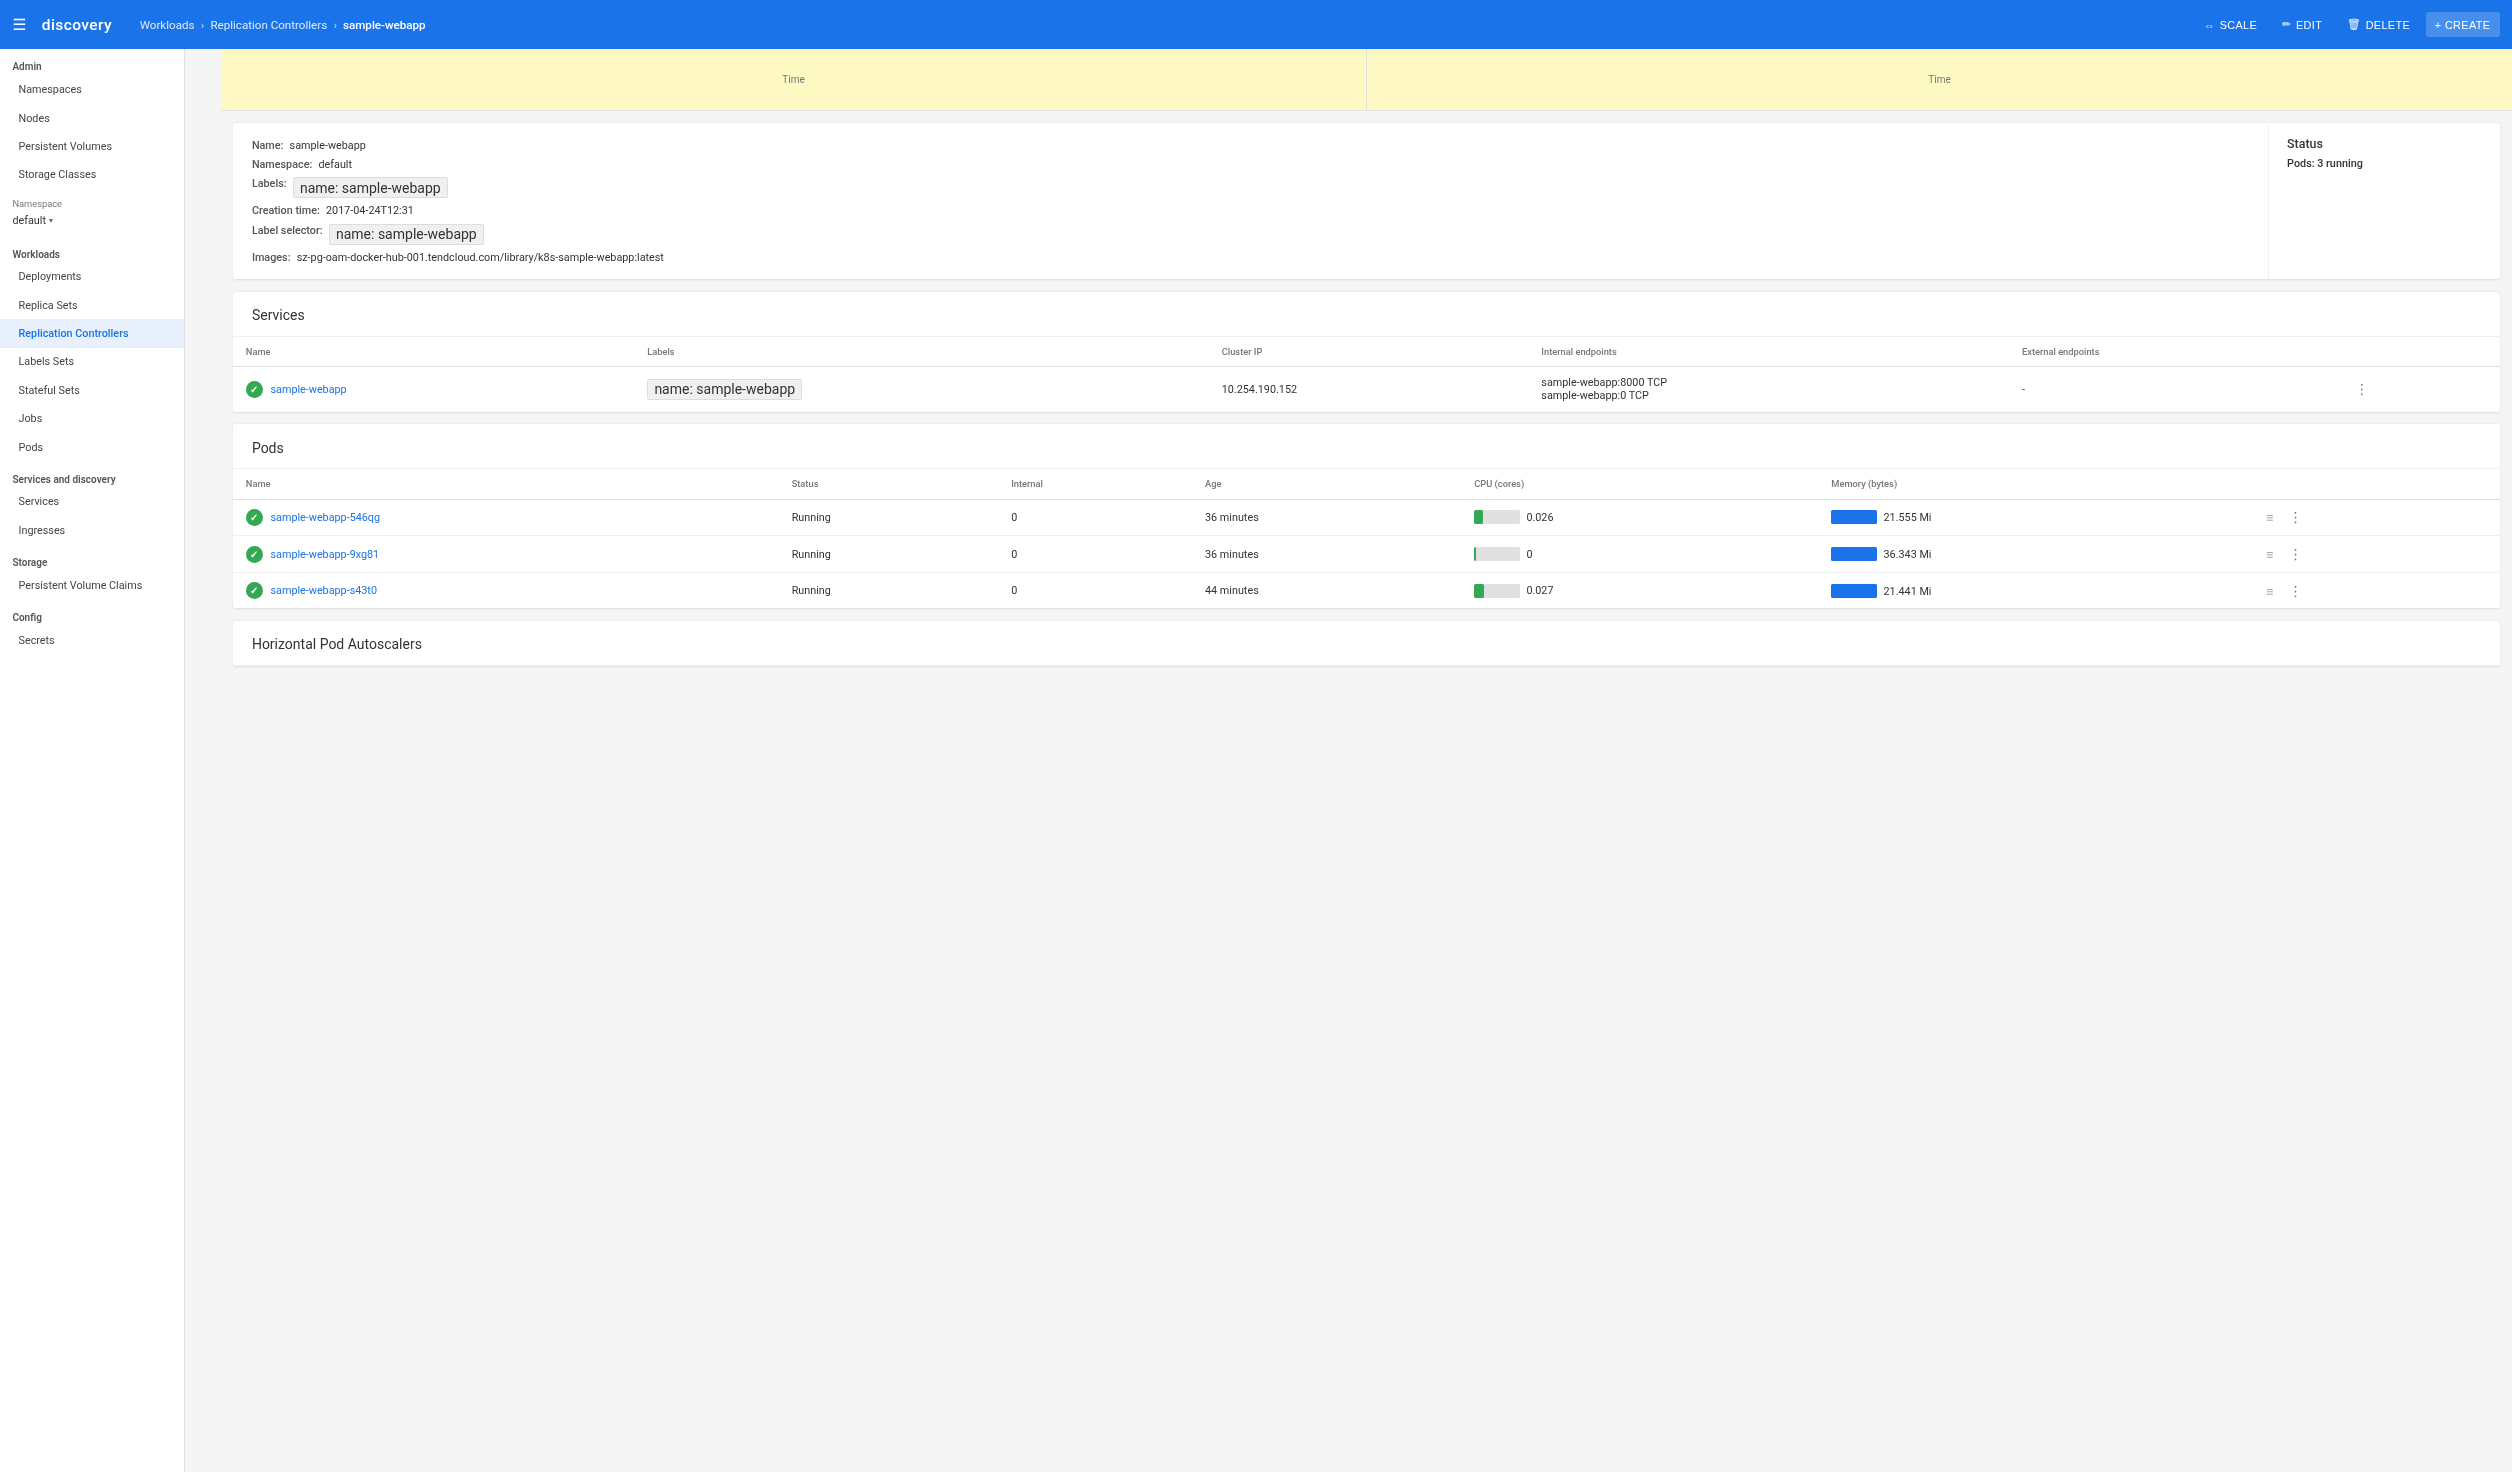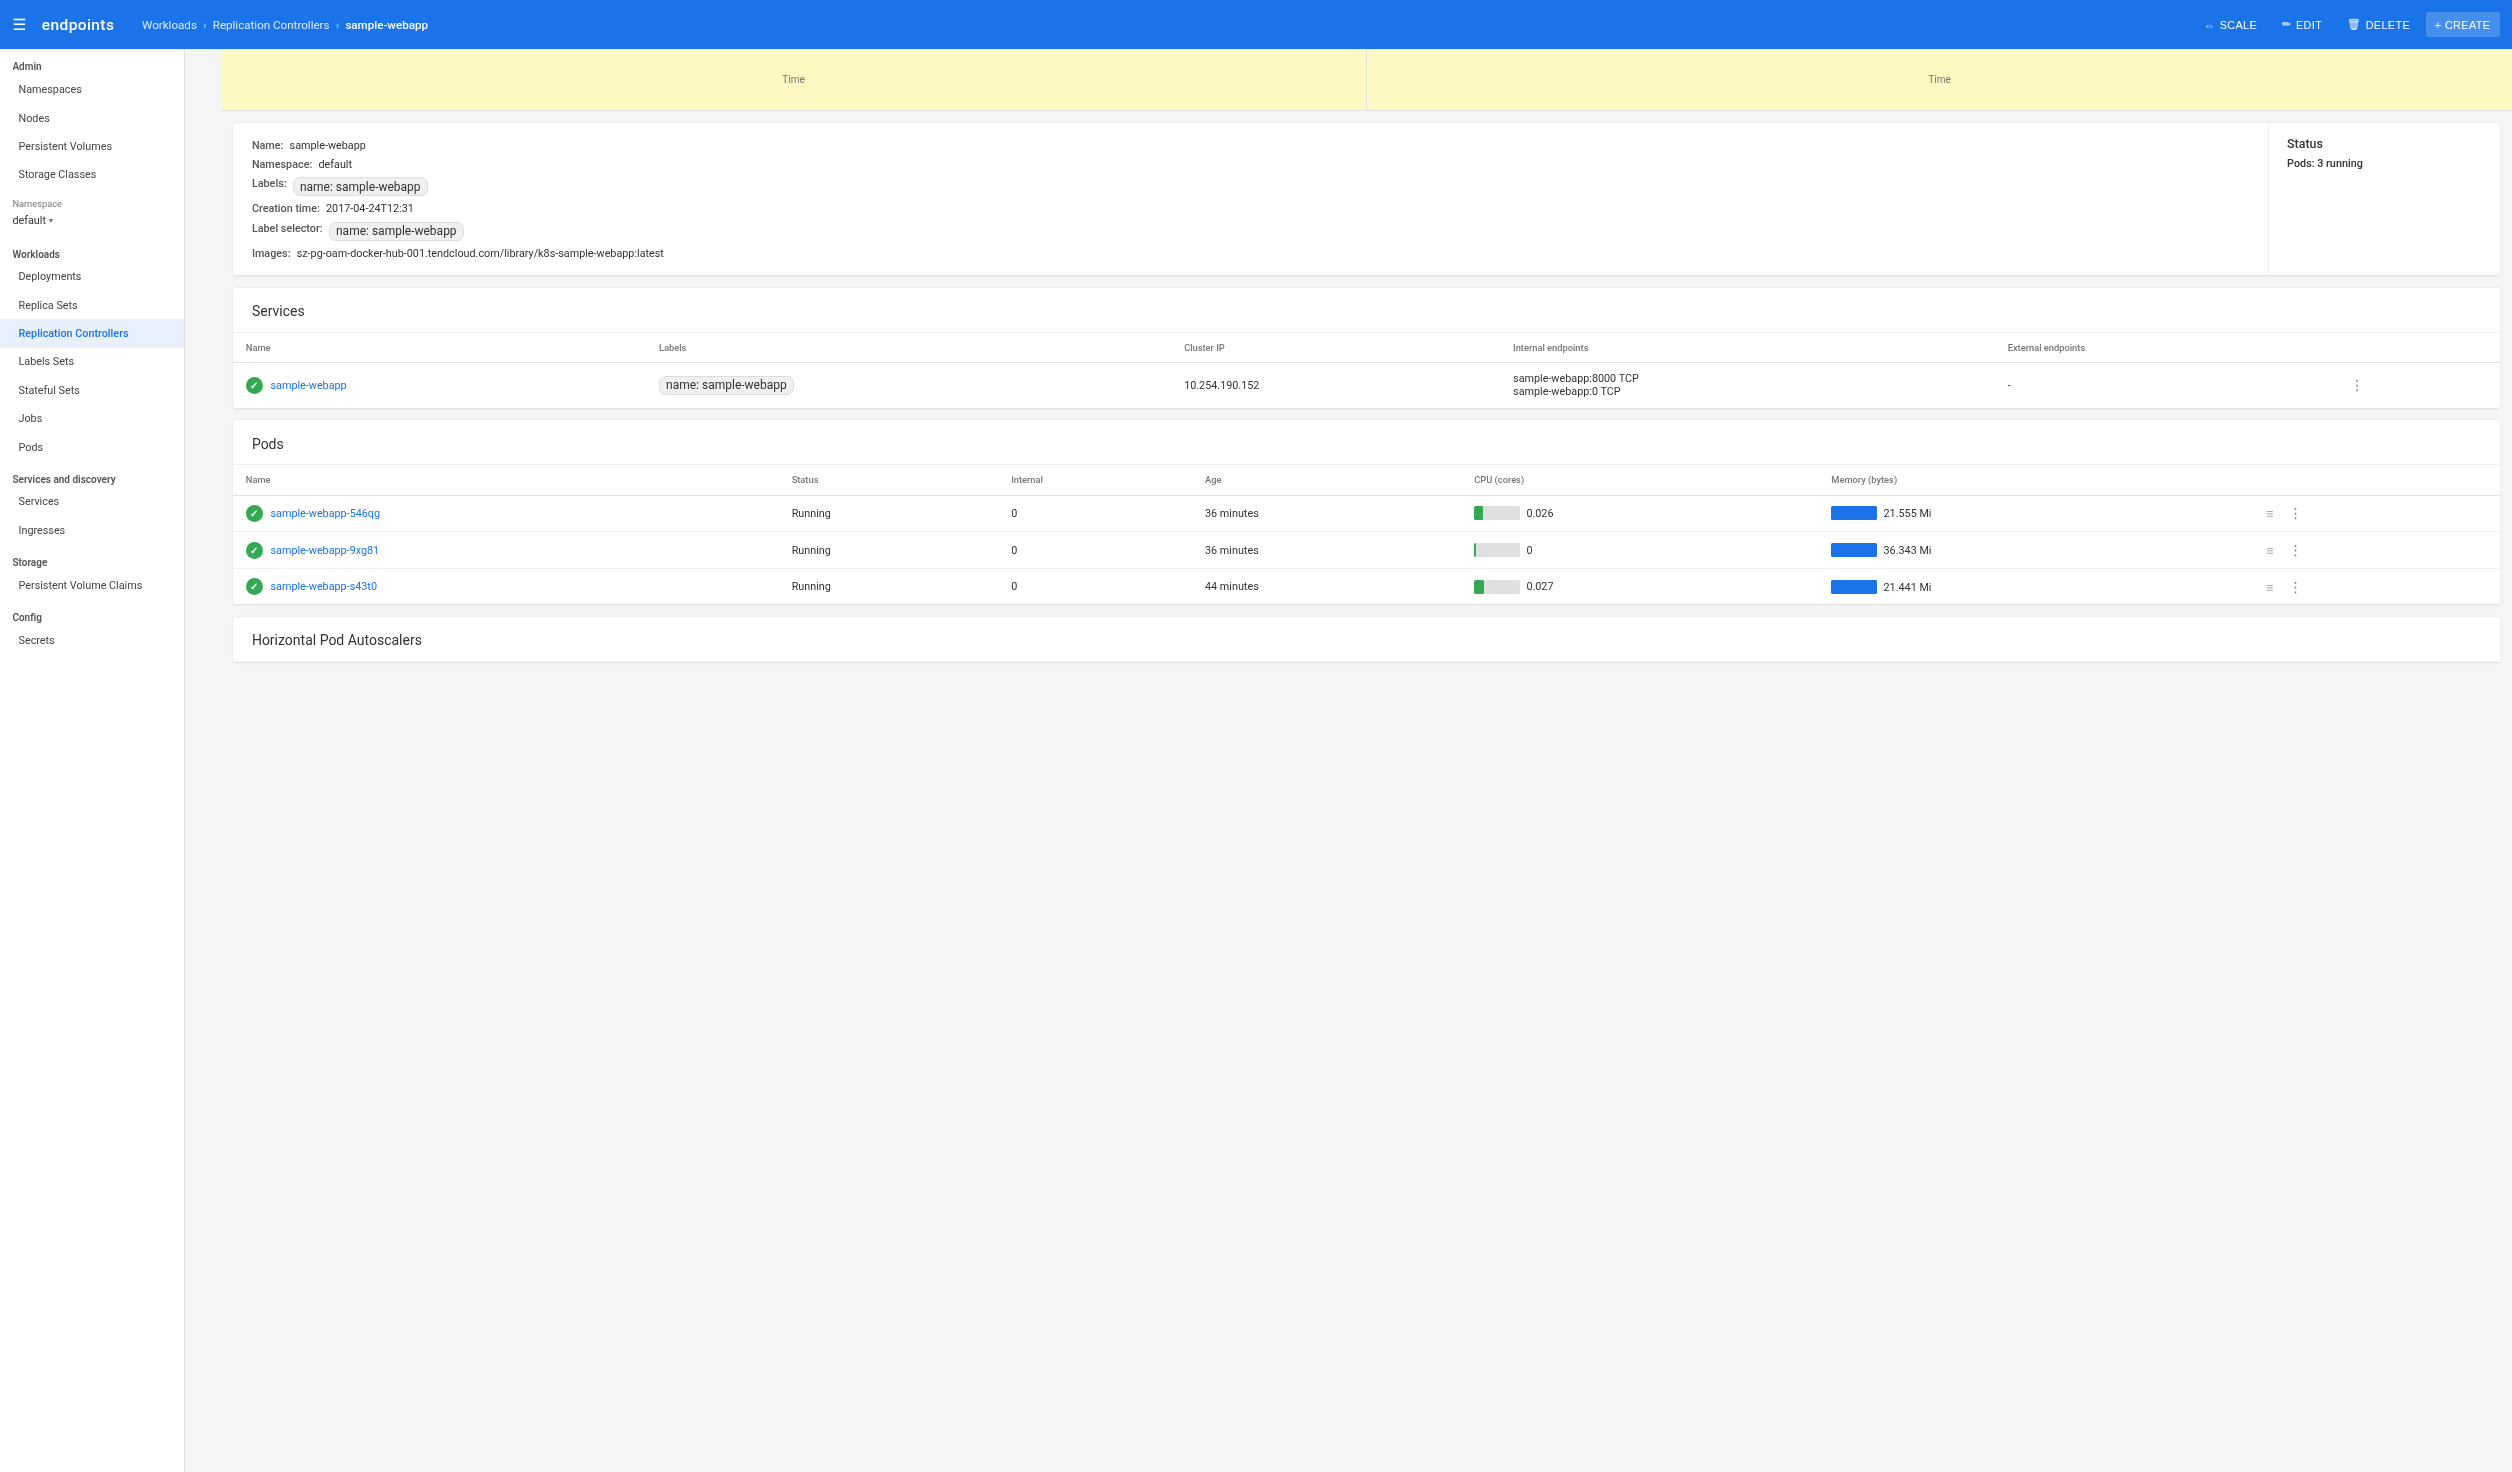--- a/index.html
+++ b/index.html
@@ -114,23 +114,23 @@
       gap: 6.2px;
       padding: 3.1px 0;
       font-size: 10.8px;
     }
     .detail-label { font-weight: 500; color: #555; white-space: nowrap; }
     .detail-value { color: #333; }
     .label-chip {
       display: inline-block;
       background: #f0f0f0;
       border: 0.8px solid #ddd;
-      border-radius: 7px;
+      border-radius: 2px;
       padding: 1.5px 6.2px;
-      font-size: 12px;
+      font-size: 14px;
       color: #333;
     }
     .status-title { font-size: 12.4px; font-weight: 500; margin-bottom: 6.2px; }
     .status-pods { font-size: 10.8px; }
     .status-pods span { font-weight: 500; }
 
     
     .table-container { padding: 0; }
     table { width: 100%; border-collapse: collapse; }
     thead th {
@@ -198,21 +198,21 @@
       display: flex;
     }
     .details-left { flex: 1; padding: 12.4px 18.5px; }
     .details-right { width: 232px; padding: 12.4px 18.5px; border-left: 0.8px solid #f0f0f0; }
   </style>
 </head>
 <body>
 
 <nav class="topnav">
   <span class="menu-icon">☰</span>
-  <span class="logo">endpoints</span>
+  <span class="logo">discovery</span>
   <div class="breadcrumb">
     <a>Workloads</a>
     <span class="sep">›</span>
     <a>Replication Controllers</a>
     <span class="sep">›</span>
     <span class="current">sample-webapp</span>
   </div>
   <div class="actions">
     <button class="action-btn">
       <span>⇔</span>

